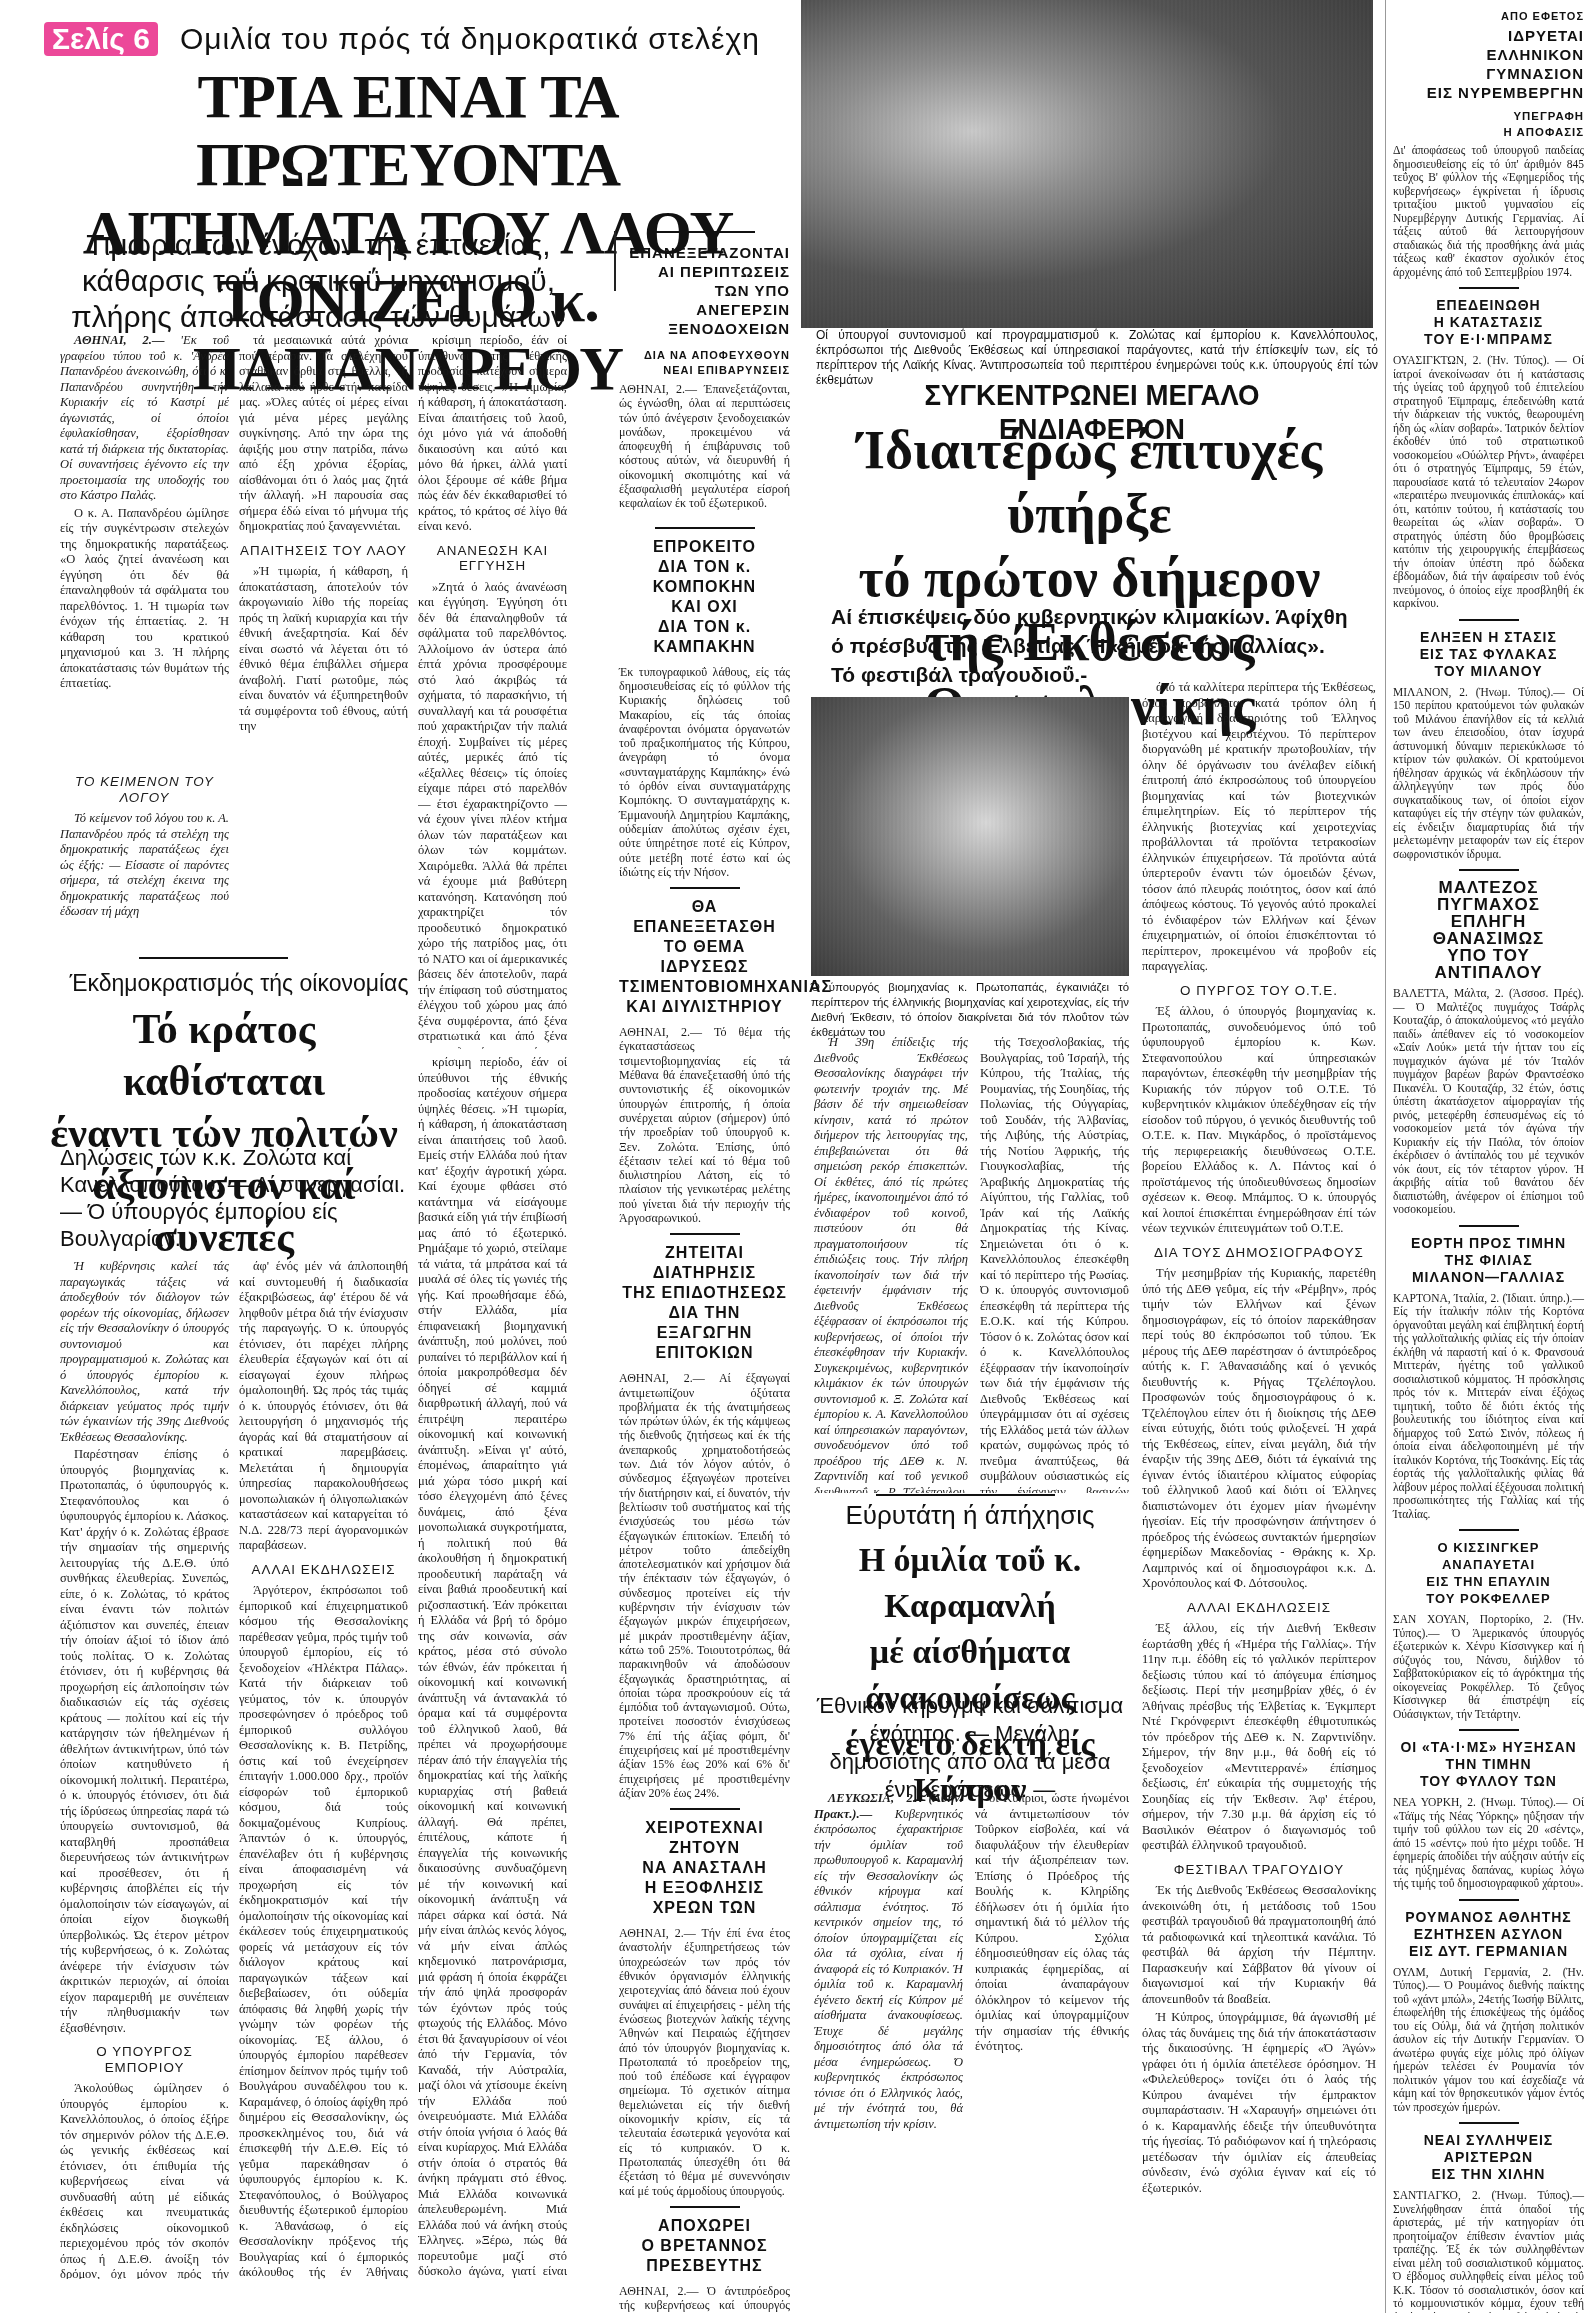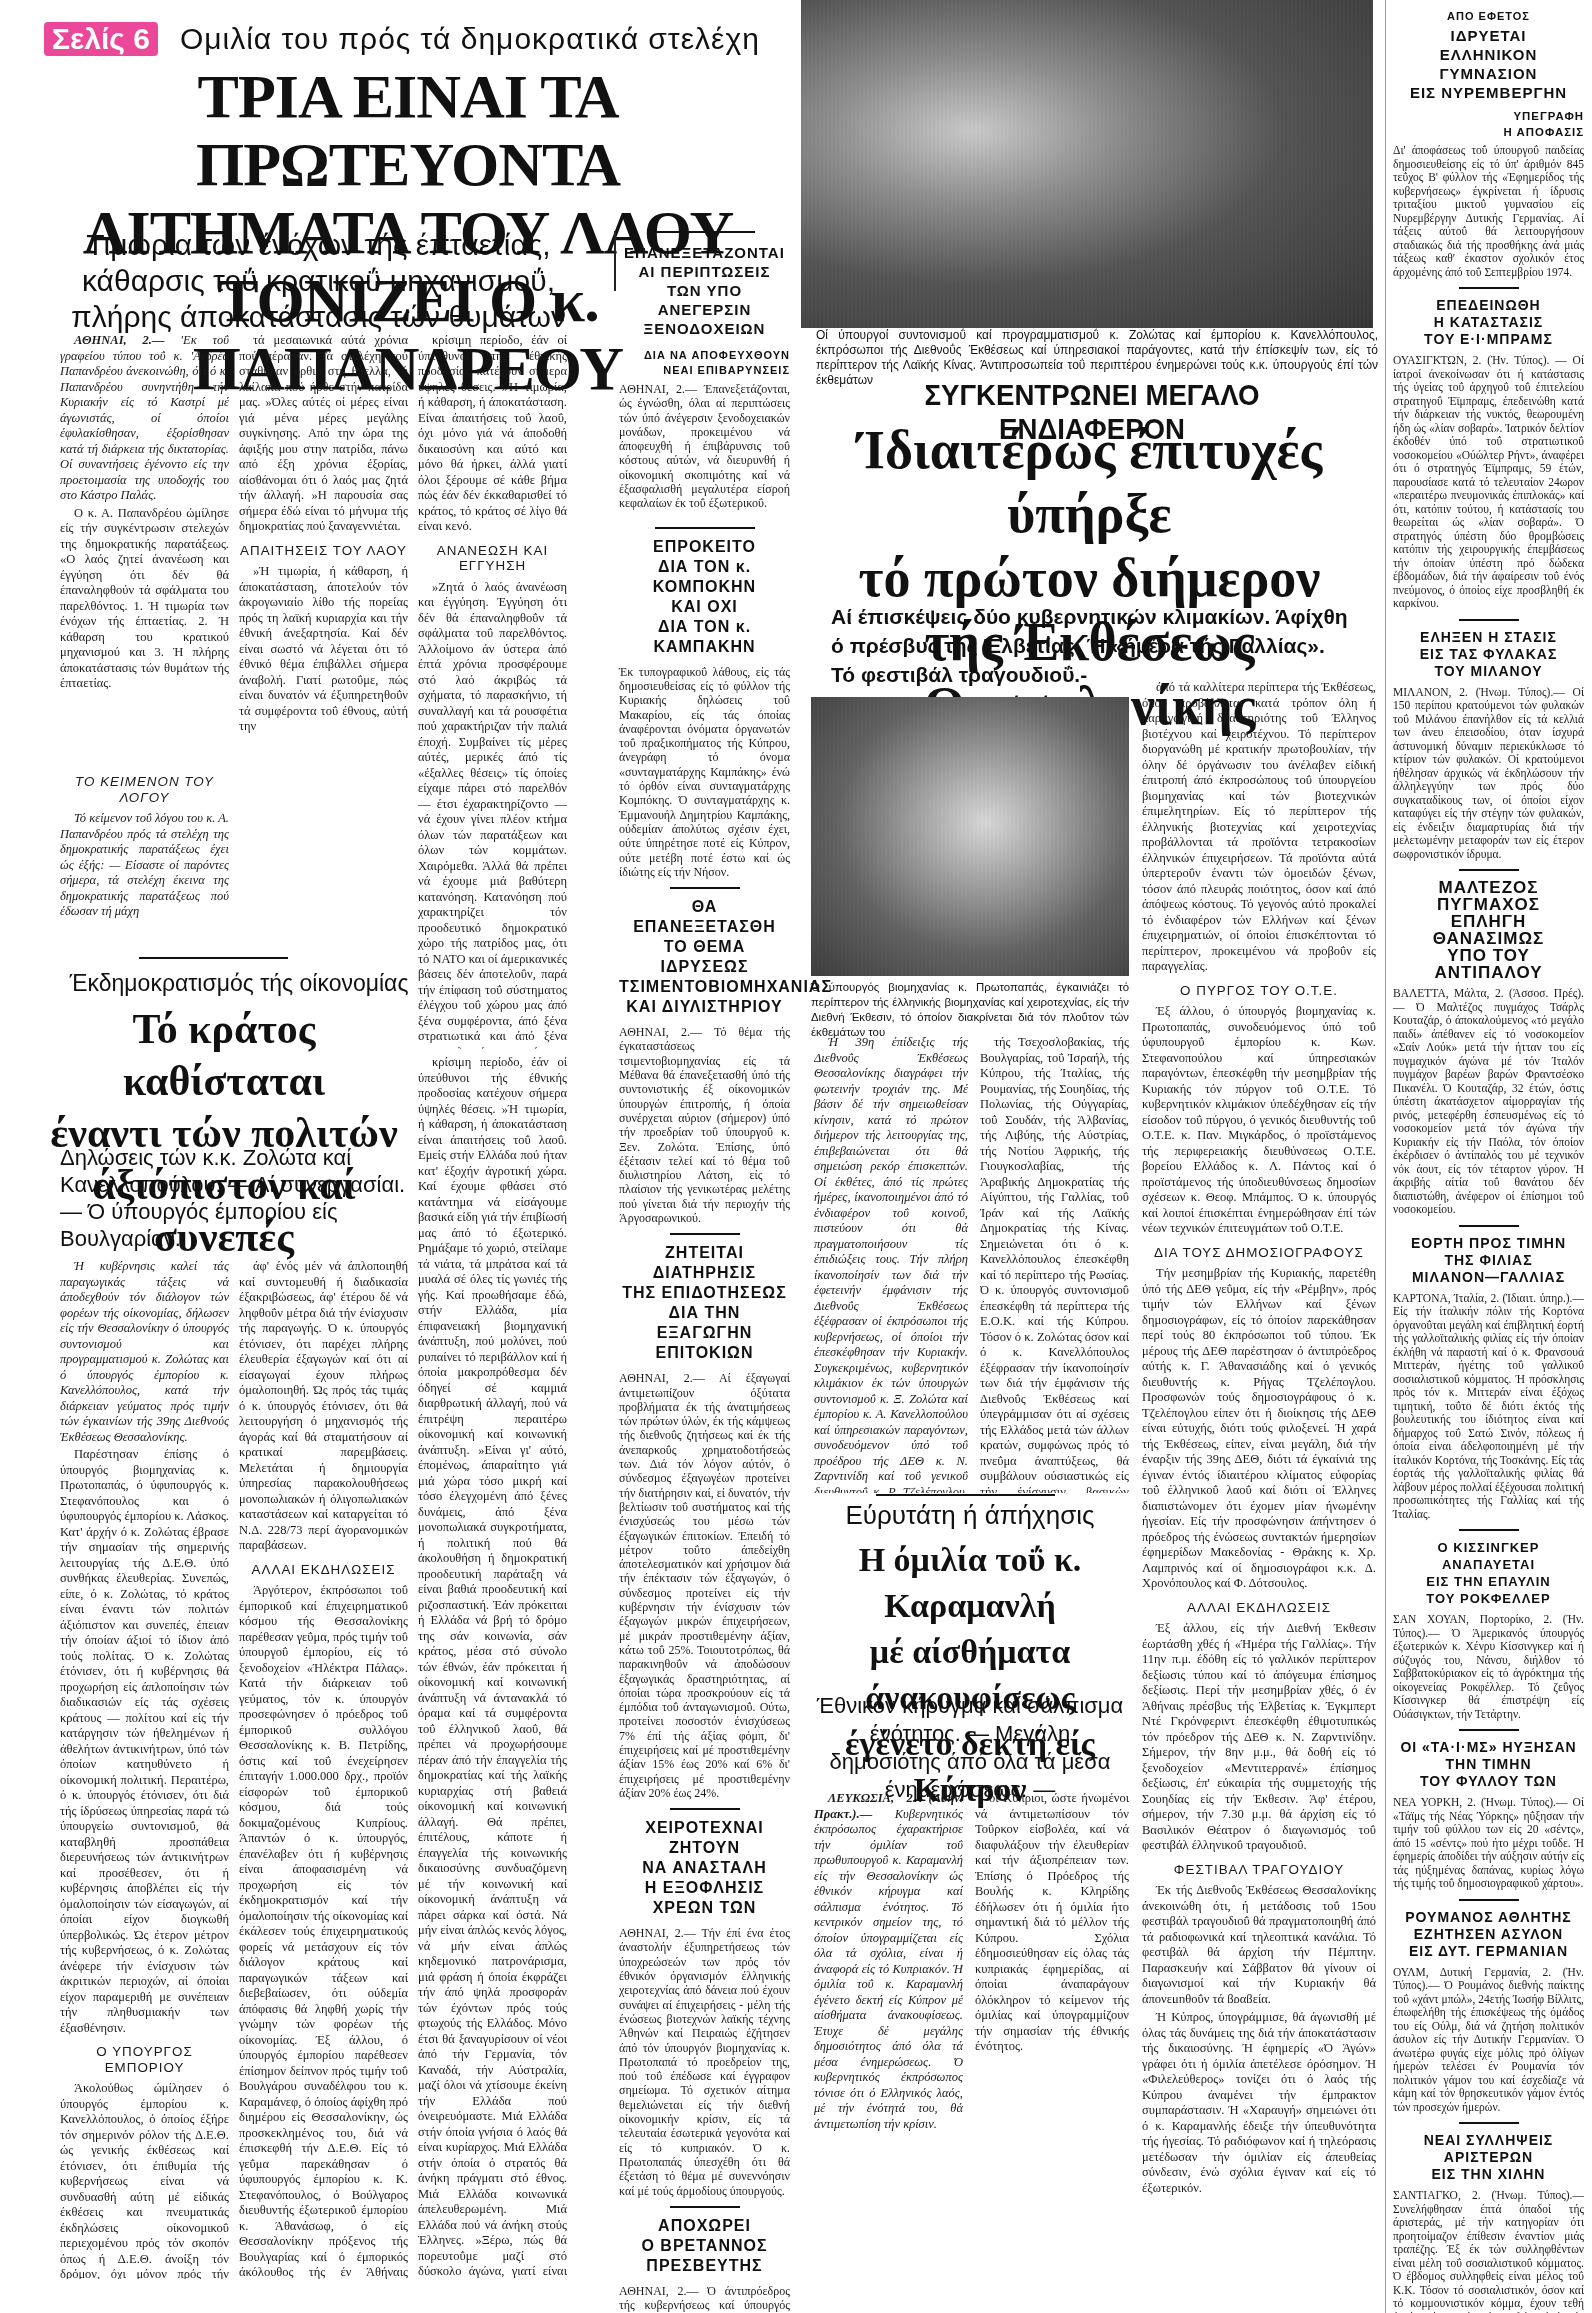--- a/index.html
+++ b/index.html
@@ -4,21 +4,21 @@
 <style>
   html,body{margin:0;padding:0;background:#fff;}
   body{width:1592px;height:2313px;position:relative;overflow:hidden;color:#111;
        font-family:"Liberation Serif","DejaVu Serif",serif;}
   .abs{position:absolute;}
   .col{position:absolute;font-size:12.5px;line-height:15.5px;text-align:justify;color:#1a1a1a;}
   .col p{margin:0 0 2px 0;text-indent:14px;}
   .rule{position:absolute;height:3px;background:#111;}
   .vrule{position:absolute;width:2px;background:#222;}
   .sub{font-family:"Liberation Sans","DejaVu Sans",sans-serif;text-align:center;font-size:13.4px;letter-spacing:1px;margin:8px 0 6px;}
-  .hd-sans{font-family:"Liberation Sans","DejaVu Sans",sans-serif;font-weight:bold;text-align:center;}
+  .hd-sans{font-family:"Liberation Sans","DejaVu Sans",sans-serif;font-weight:bold;text-align:right;}
   .hd-ital{font-family:"Liberation Sans","DejaVu Sans",sans-serif;font-weight:bold;text-align:center;font-size:16px;line-height:20px;letter-spacing:1px;}
   .dateline{font-style:italic;font-weight:bold;}
   .photo{position:absolute;background:repeating-linear-gradient(90deg,#777 0 2px,#aaa 2px 4px),#888;
          background-blend-mode:multiply;}
   .photo .ph-inner{position:absolute;inset:0;
          background:radial-gradient(ellipse at 30% 40%,#ddd 0,#999 25%,#555 55%,#333 100%);
          opacity:.85;}
   .caption{position:absolute;font-family:"Liberation Sans","DejaVu Sans",sans-serif;font-size:12px;line-height:15px;text-align:justify;}
   .kicker-box{display:inline-block;background:#ec4899;color:#fff;padding:0 8px;font-family:"Liberation Sans",sans-serif;font-weight:bold;font-size:30px;line-height:34px;border-radius:4px;}
 </style>

